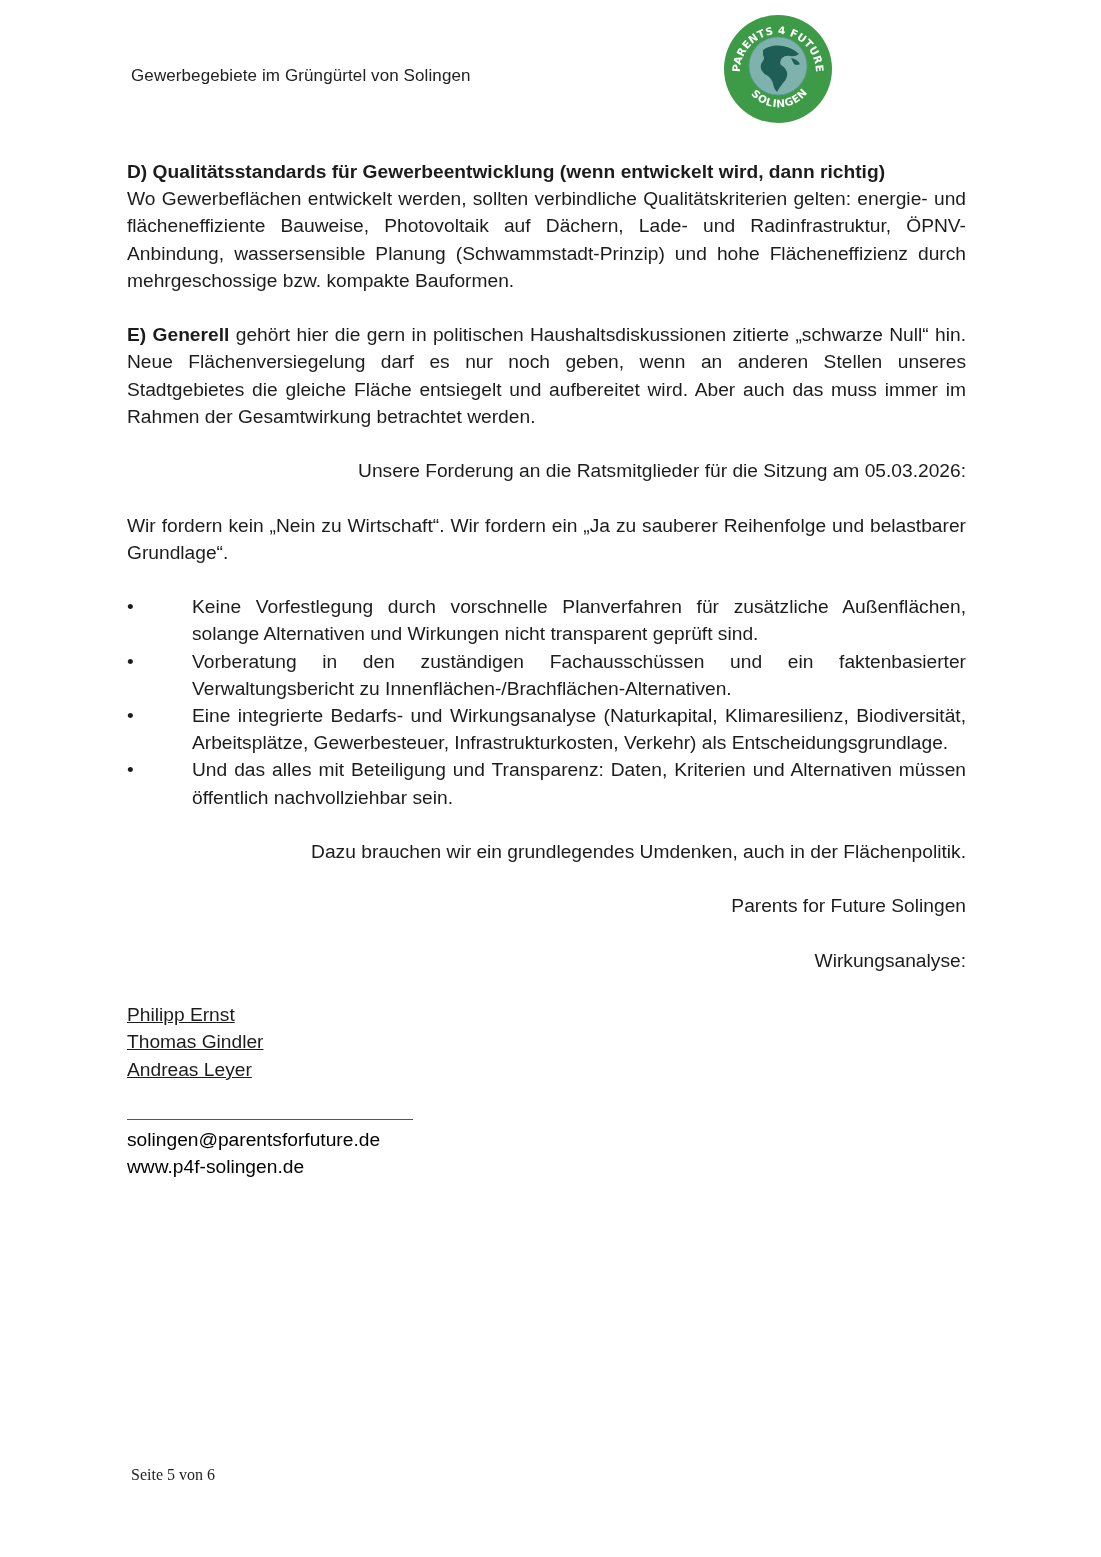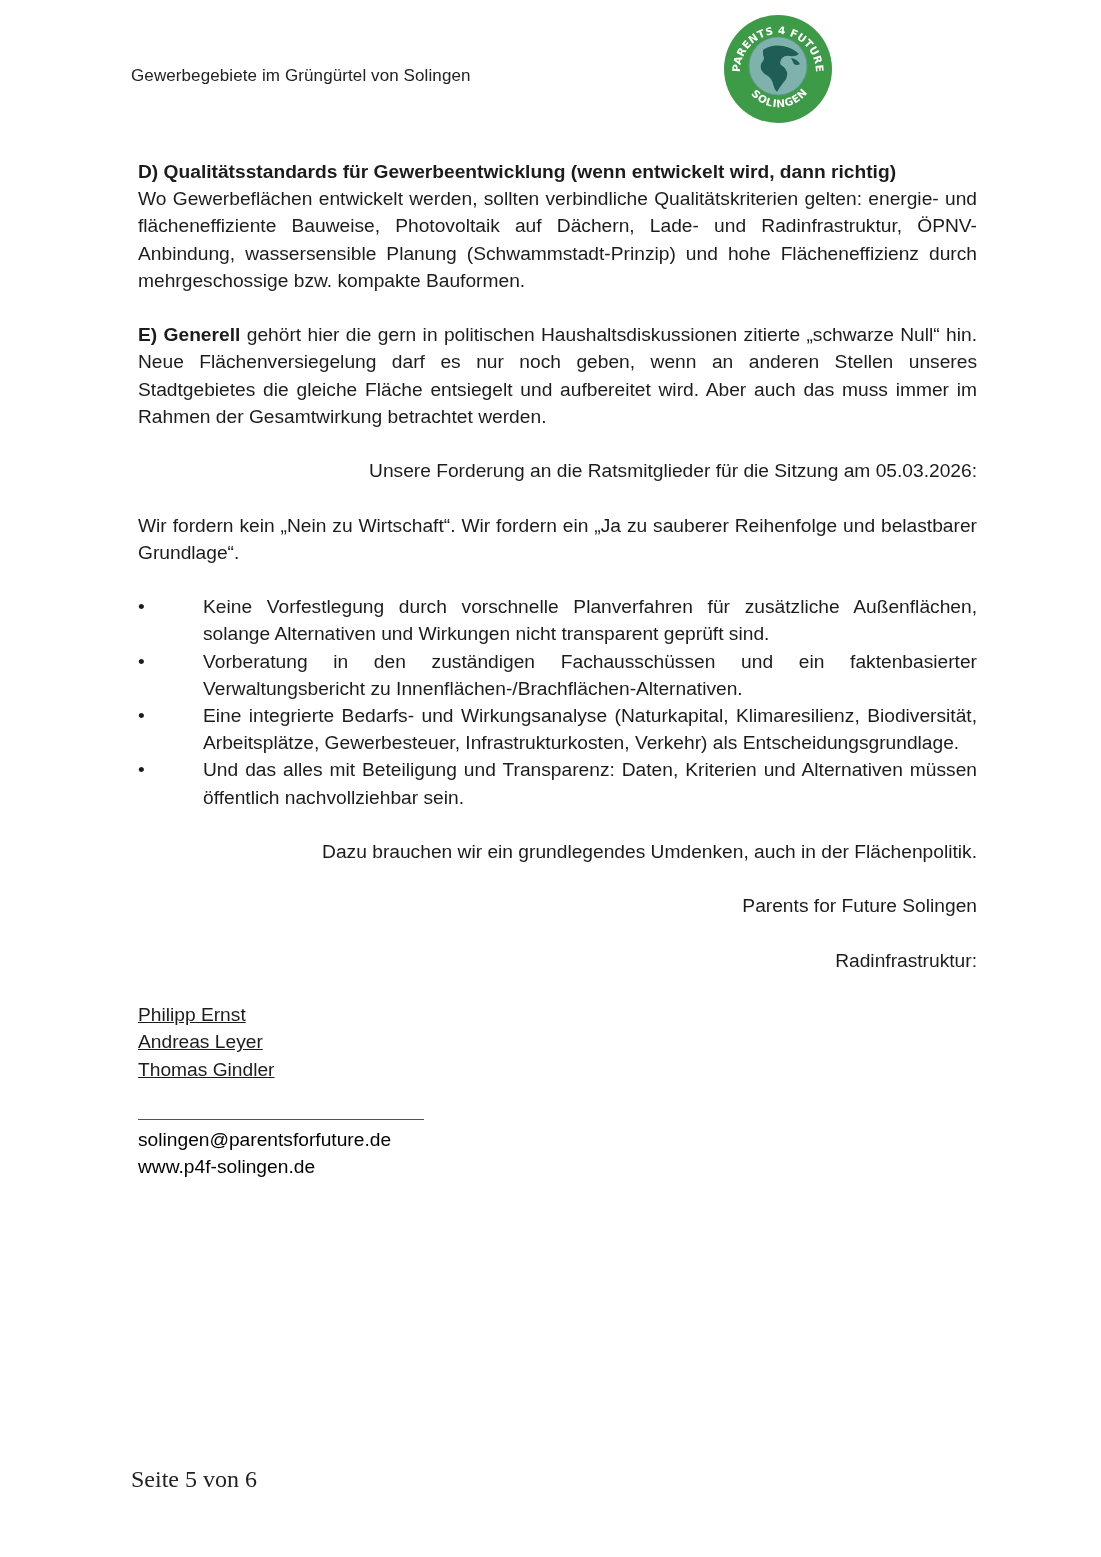--- a/index.html
+++ b/index.html
@@ -9,21 +9,21 @@
     color: #1c1c1c;
   }
   .header-title {
     position: absolute; left: 131px; top: 66px;
     font-size: 17px; letter-spacing: 0.1px; color: #222;
   }
   .logo {
     position: absolute; left: 723px; top: 14px; width: 110px; height: 110px;
   }
   .content {
-    position: absolute; left: 138px; top: 158px; width: 839px;
+    position: absolute; left: 127px; top: 158px; width: 839px;
     font-size: 19.2px; line-height: 27.2px;
   }
   .content p { margin: 0 0 27.2px 0; text-align: justify; }
   .content p.left { text-align: right; }
   .content b { font-weight: 700; }
   .bullets { list-style: none; margin: 0 0 27.2px 0; padding: 0; }
   .bullets li { position: relative; padding-left: 65px; text-align: justify; }
   .bullets li .dot {
     position: absolute; left: 0; top: 0; width: 20px;
   }
@@ -31,21 +31,21 @@
   .names div { line-height: 27.2px; text-decoration: underline; }
   .sig-line {
     width: 286px; height: 0; border-top: 1.3px solid #555; margin: 36px 0 6px 0;
   }
   .link {
     display: block; color: #000000; 
     text-decoration-color: #9bb9c1; line-height: 27.2px;
   }
   .footer {
     position: absolute; left: 131px; top: 1466px;
-    font-family: "Liberation Serif", "DejaVu Serif", serif; font-size: 24px; color: #222;
+    font-family: "Liberation Serif", "DejaVu Serif", serif; font-size: 16px; color: #222;
   }
 </style>
 </head>
 <body>
 
 <div>
 
   <div class="header-title">Gewerbegebiete im Grüngürtel von Solingen</div>
 
   <svg class="logo" viewBox="0 0 110 110">
@@ -97,26 +97,26 @@
         <span class="dot">•</span>
         <span>Und das alles mit Beteiligung und Transparenz: Daten, Kriterien und Alternativen müssen öffentlich nachvollziehbar sein.</span>
       </li>
     </ul>
 
 
     <p class="left">Dazu brauchen wir ein grundlegendes Umdenken, auch in der Flächenpolitik.</p>
 
     <p class="left">Parents for Future Solingen</p>
 
-    <p class="left">Radinfrastruktur:</p>
+    <p class="left">Wirkungsanalyse:</p>
 
     <div class="names">
       <div>Philipp Ernst</div>
+      <div>Thomas Gindler</div>
       <div>Andreas Leyer</div>
-      <div>Thomas Gindler</div>
     </div>
 
     <div class="sig-line"></div>
     <a class="link">solingen@parentsforfuture.de</a>
     <a class="link">www.p4f-solingen.de</a>
   </div>
 
   <div class="footer">Seite 5 von 6</div>
 
 </div>

